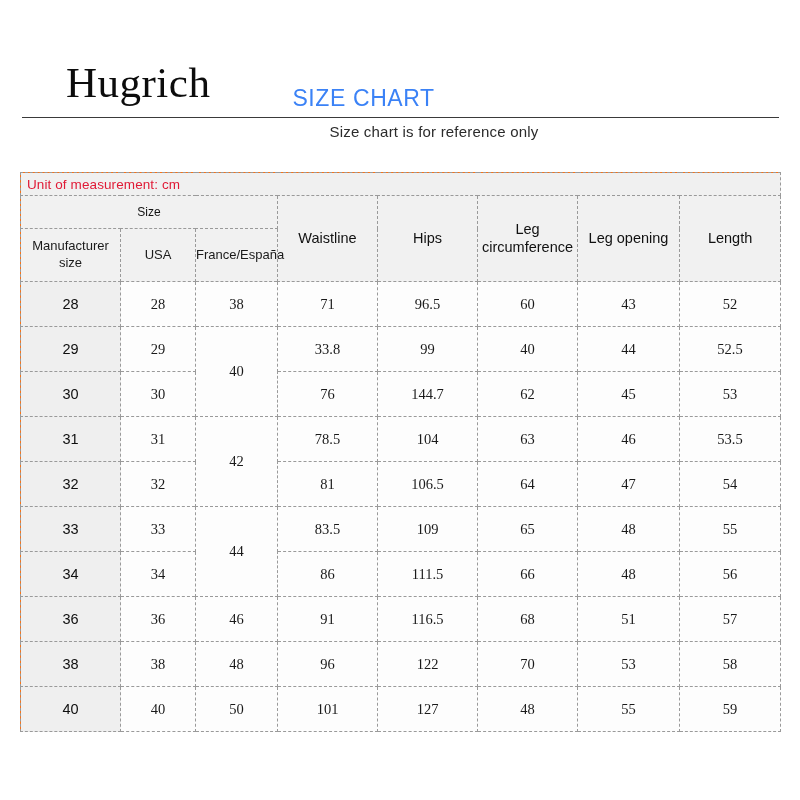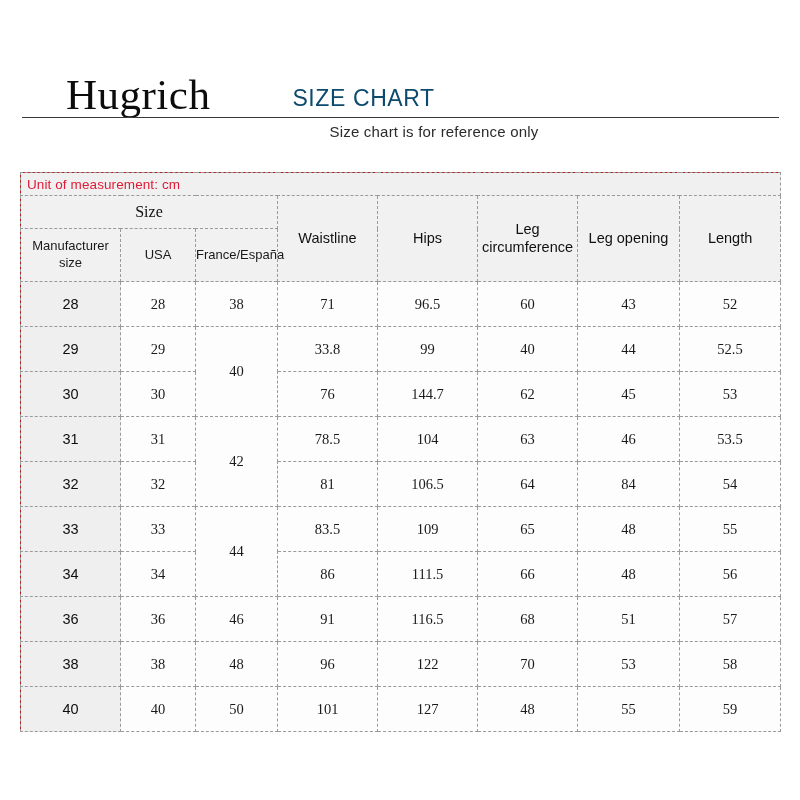--- a/index.html
+++ b/index.html
@@ -31,28 +31,28 @@
     display: flex;
     align-items: flex-end;
   }
   .brand {
     font-family: "Liberation Serif", serif;
     font-size: 43px;
     line-height: 1;
     color: #0c0c0c;
     letter-spacing: 0.5px;
     margin-left: 46px;
-    padding-bottom: 2px;
+    padding-bottom: 14px;
     white-space: nowrap;
   }
   .chart-title {
     font-family: "Liberation Sans", sans-serif;
     font-size: 23px;
     line-height: 1;
-    color: #0c4a6e;
+    color: #3b82f6;
     letter-spacing: 0.6px;
     margin-left: 82px;
     padding-bottom: 8px;
     white-space: nowrap;
   }
   .rule {
     position: absolute;
     left: 22px;
     top: 117px;
     width: 757px;
@@ -78,21 +78,21 @@
   .table-wrap {
     position: absolute;
     left: 20px;
     top: 172px;
     width: 760px;
   }
   table.size-chart {
     border-collapse: collapse;
     table-layout: fixed;
     width: 760px;
-    background: #b91c1c;
+    background: #f97316;
   }
   table.size-chart td,
   table.size-chart th {
     border: 1px dashed #9a9a9a;
     text-align: center;
     vertical-align: middle;
     font-weight: normal;
     padding: 0;
   }
 
@@ -111,22 +111,21 @@
   
   .hdr {
     background: #f1f1f1;
     font-weight: bold;
     font-size: 14.5px;
     color: #111111;
     line-height: 1.18;
   }
   .hdr-size {
     height: 32px;
-    font-size: 16px;
-    font-family: Liberation Serif, serif;
+    font-size: 12px;
   }
   .hdr-sub {
     background: #f1f1f1;
     font-weight: normal;
     font-size: 13px;
     color: #1a1a1a;
     height: 52px;
     line-height: 1.3;
     padding: 0 2px;
   }
@@ -250,21 +249,21 @@
             <td class="c">63</td>
             <td class="c">46</td>
             <td class="c">53.5</td>
           </tr>
           <tr>
             <td class="c mfr">32</td>
             <td class="c">32</td>
             <td class="c">81</td>
             <td class="c">106.5</td>
             <td class="c">64</td>
-            <td class="c">84</td>
+            <td class="c">47</td>
             <td class="c">54</td>
           </tr>
           <tr>
             <td class="c mfr">33</td>
             <td class="c">33</td>
             <td class="c merged" rowspan="2">44</td>
             <td class="c">83.5</td>
             <td class="c">109</td>
             <td class="c">65</td>
             <td class="c">48</td>

